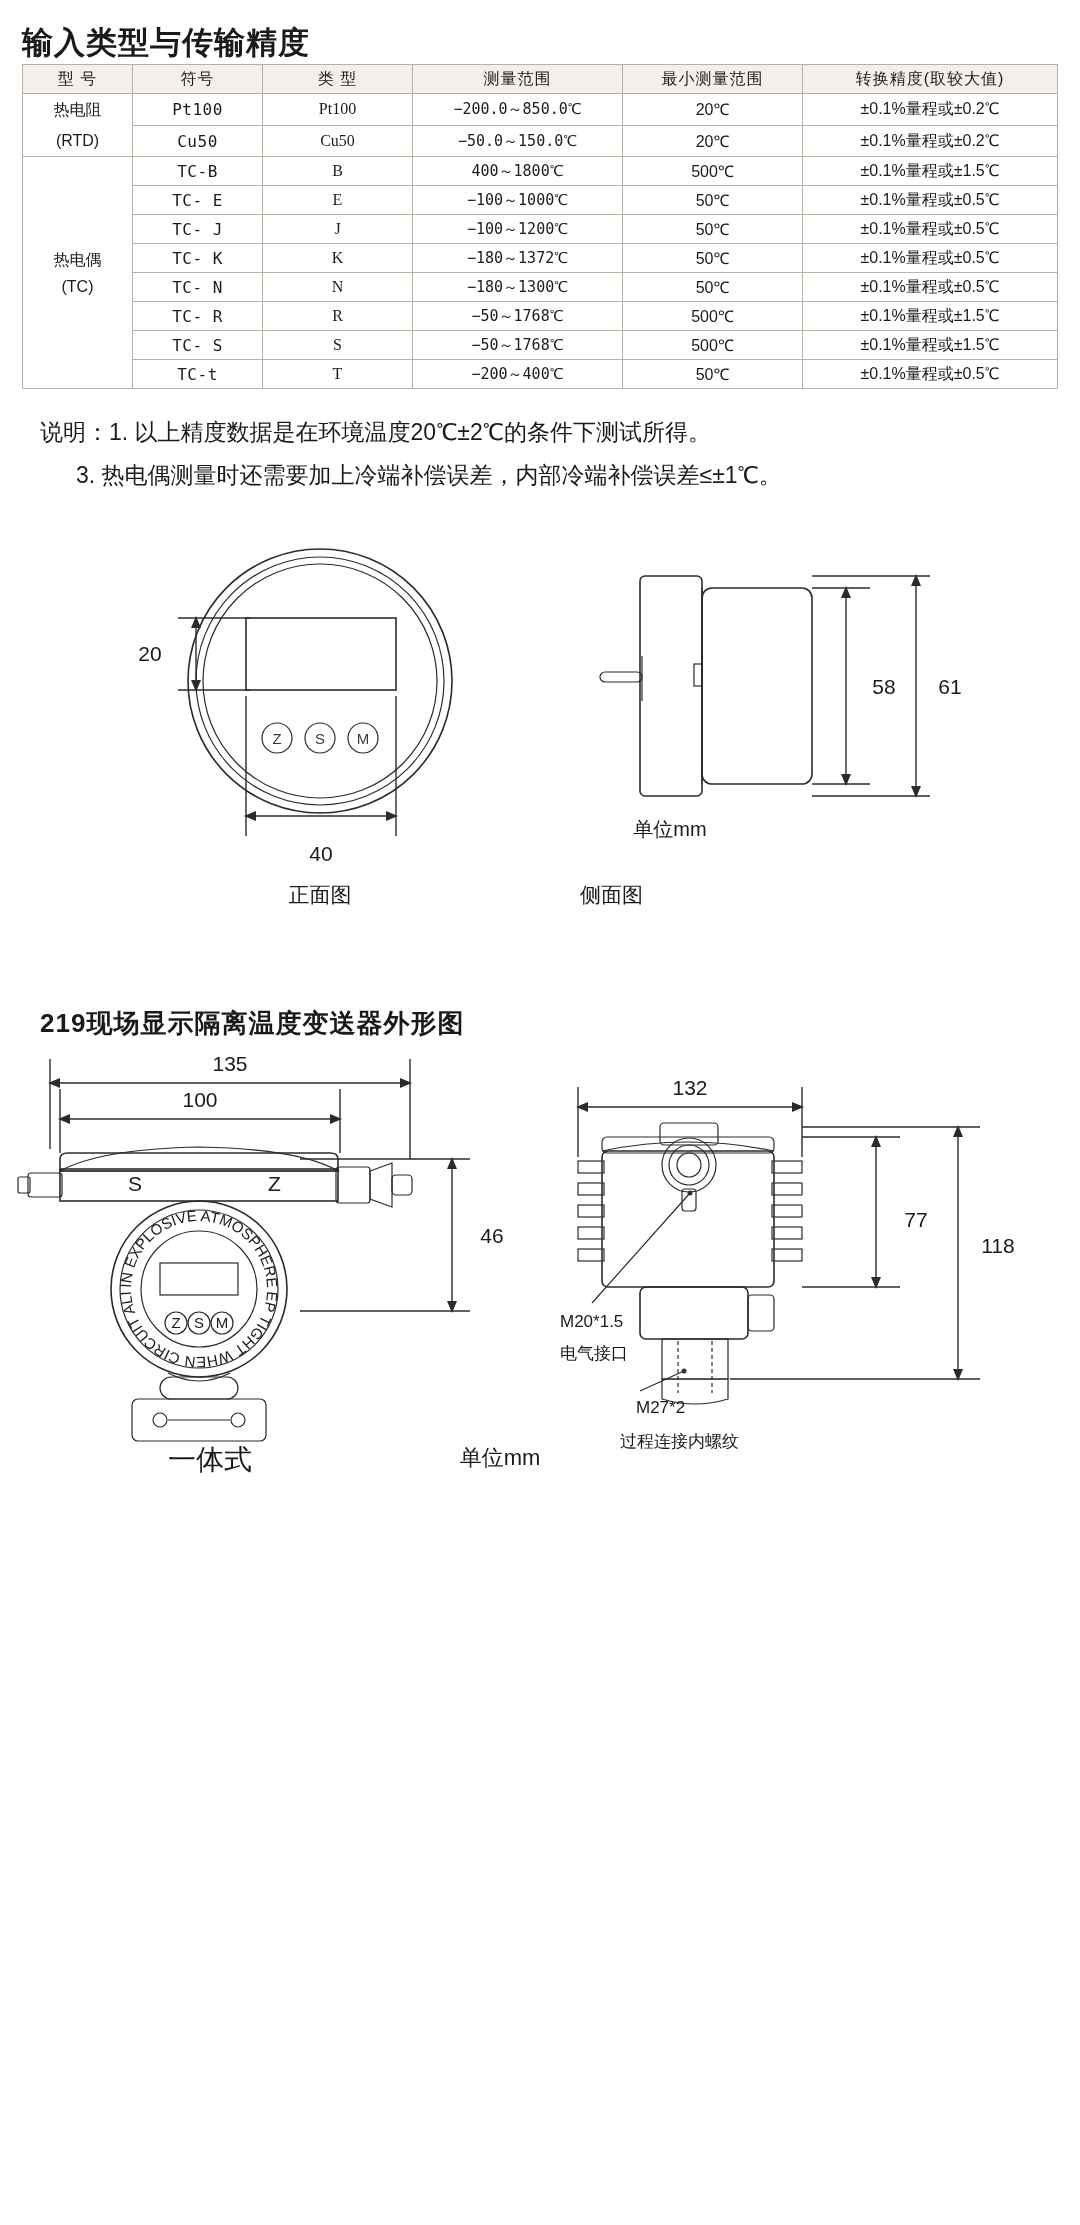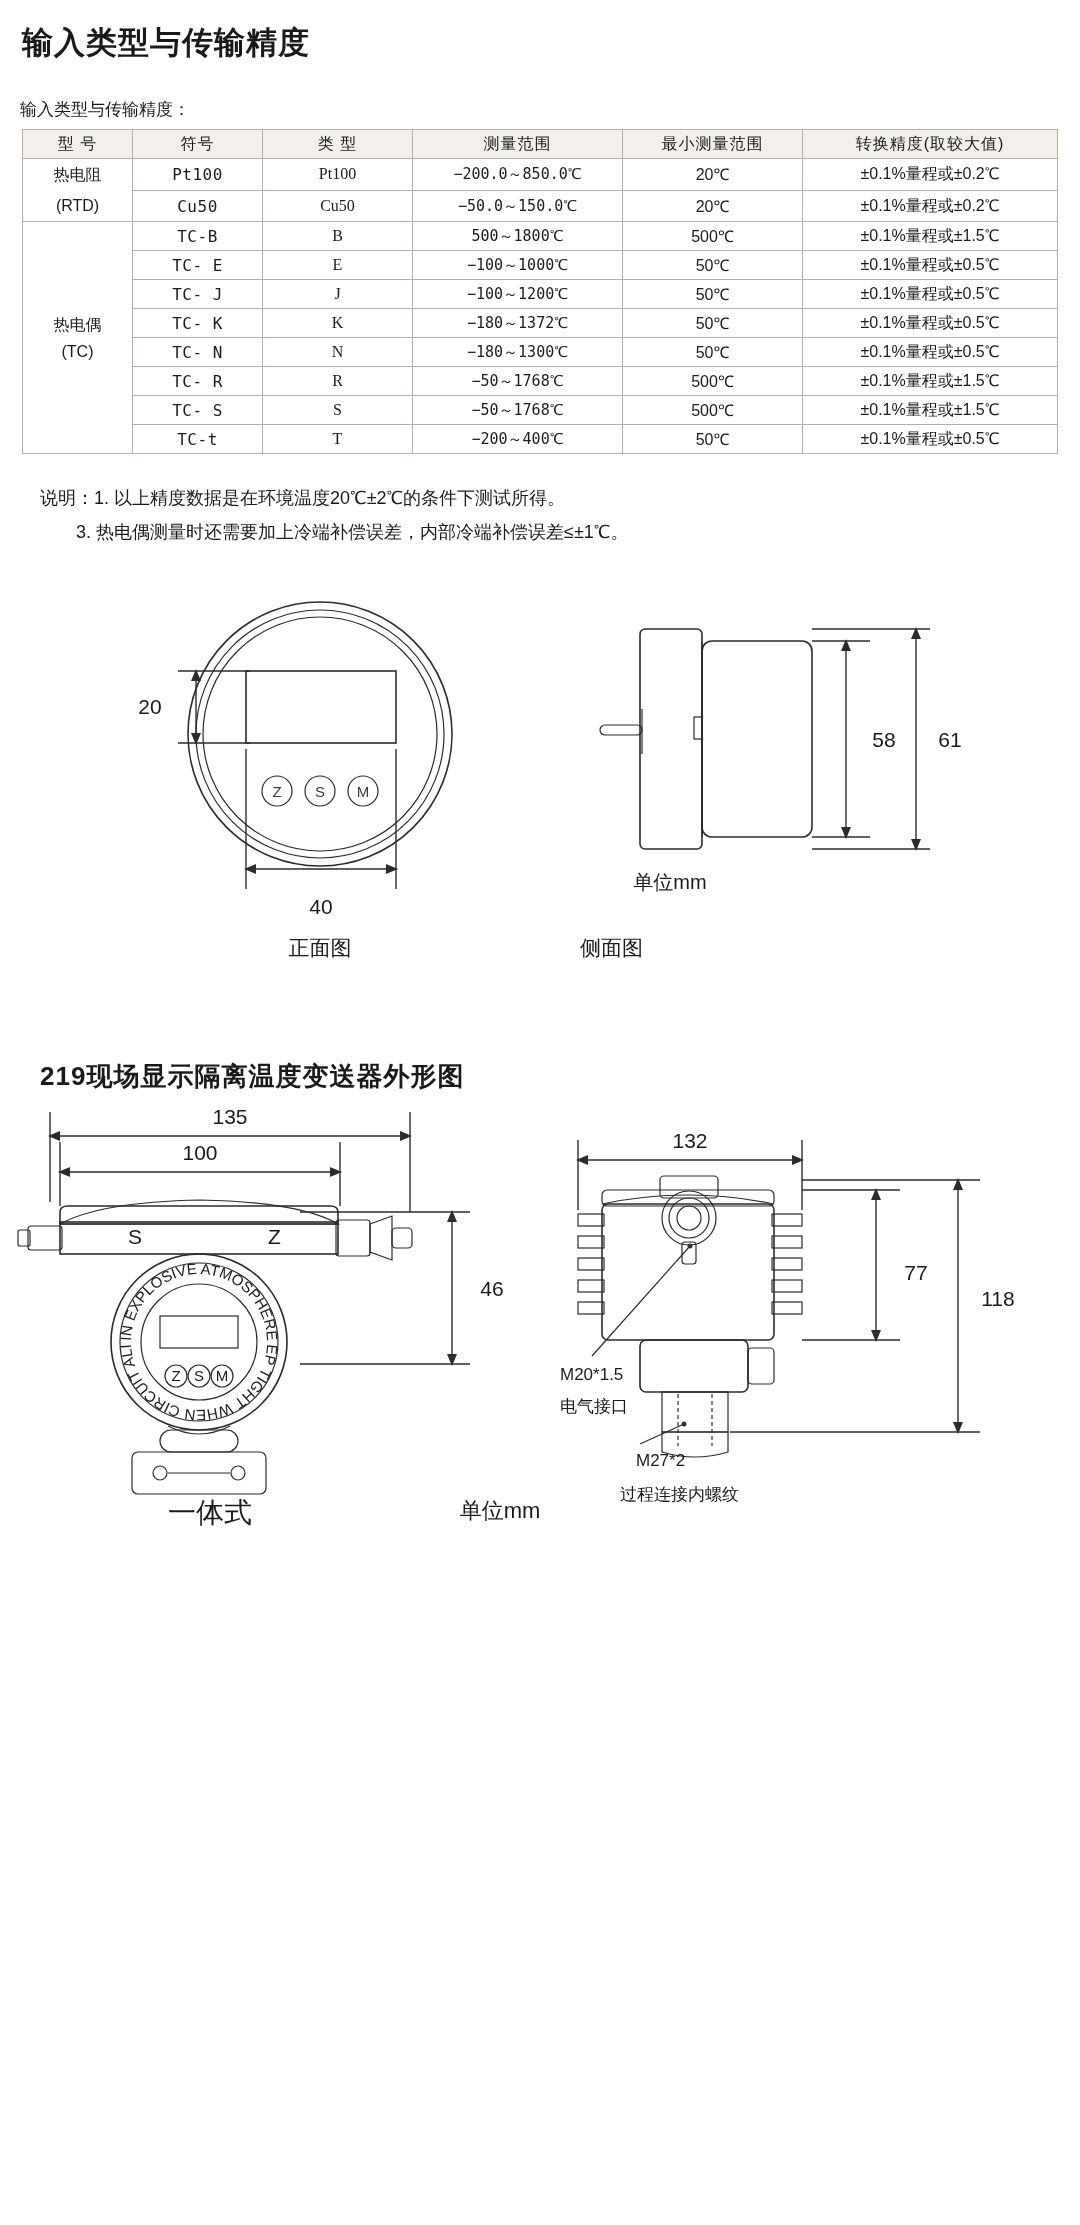--- a/index.html
+++ b/index.html
@@ -42,21 +42,21 @@
     height: 29px;
   }
   table.spec thead td { background: #f3f0eb; font-size: 16px; letter-spacing:1px;}
   .cell-sym { font-family: "DejaVu Sans Mono", monospace; font-size: 16px; letter-spacing:0.5px;}
   .cell-serif { font-family: "Liberation Serif", serif; font-size: 16px; }
   .cell-mono-range { font-family: "DejaVu Sans Mono", monospace; font-size: 15px;}
   .grouplabel { font-size: 16px; line-height: 1.7; }
   .nb { border-left: 1px solid #b8b0a6; border-right:1px solid #b8b0a6; border-top: none; border-bottom: none; }
 
   
-  .notes { margin: 28px 0 0 40px; font-size: 18px; line-height: 1.85; }
+  .notes { margin: 22px 0 0 40px; font-size: 23px; line-height: 1.85; }
   .notes div { white-space: nowrap; }
   .notes .indent { padding-left: 36px; }
 
   
   h2.big-heading {
     text-align: center;
     font-size: 31px;
     font-weight: bold;
     margin: 48px 0 0 0;
     letter-spacing: 2px;
@@ -83,21 +83,20 @@
   .tinytext { font-family:"Liberation Sans", sans-serif; font-size:15px; fill:#1a1a1a; }
   .btnlabel { font-family:"Liberation Sans", sans-serif; font-size:15px; fill:#3a3a3a;}
 </style>
 </head>
 <body>
 
 <div class="page">
 
   <h1 class="section-title">输入类型与传输精度</h1>
 
-  <div class="table-caption">输入类型与传输精度：</div>
 
   <table class="spec">
     <thead>
       <tr>
         <td style="width:110px">型  号</td>
         <td style="width:130px">符号</td>
         <td style="width:150px">类  型</td>
         <td style="width:210px">测量范围</td>
         <td style="width:180px">最小测量范围</td>
         <td>转换精度(取较大值)</td>
@@ -121,21 +120,21 @@
         <td>±0.1%量程或±0.2℃</td>
       </tr>
 
       <tr>
         <td class="nb" rowspan="8">
           <div class="grouplabel">热电偶</div>
           <div class="grouplabel">(TC)</div>
         </td>
         <td class="cell-sym">TC-B</td>
         <td class="cell-serif">B</td>
-        <td class="cell-mono-range">500～1800℃</td>
+        <td class="cell-mono-range">400～1800℃</td>
         <td>500℃</td>
         <td>±0.1%量程或±1.5℃</td>
       </tr>
       <tr>
         <td class="cell-sym">TC- E</td>
         <td class="cell-serif">E</td>
         <td class="cell-mono-range">−100～1000℃</td>
         <td>50℃</td>
         <td>±0.1%量程或±0.5℃</td>
       </tr>

